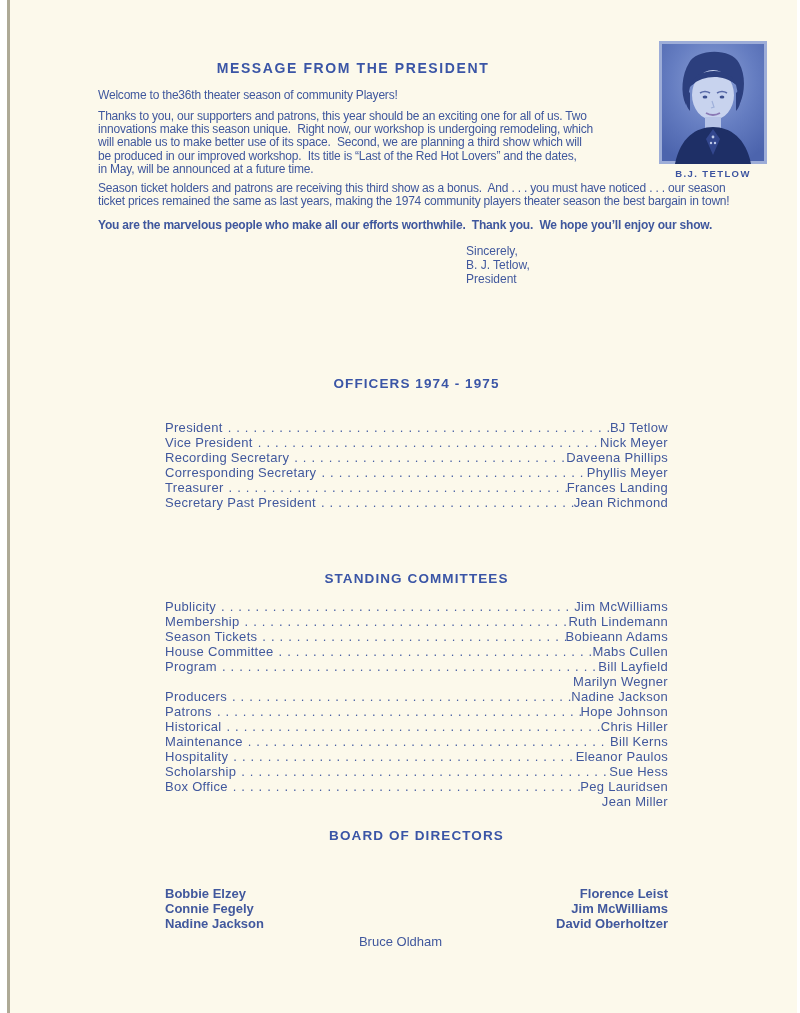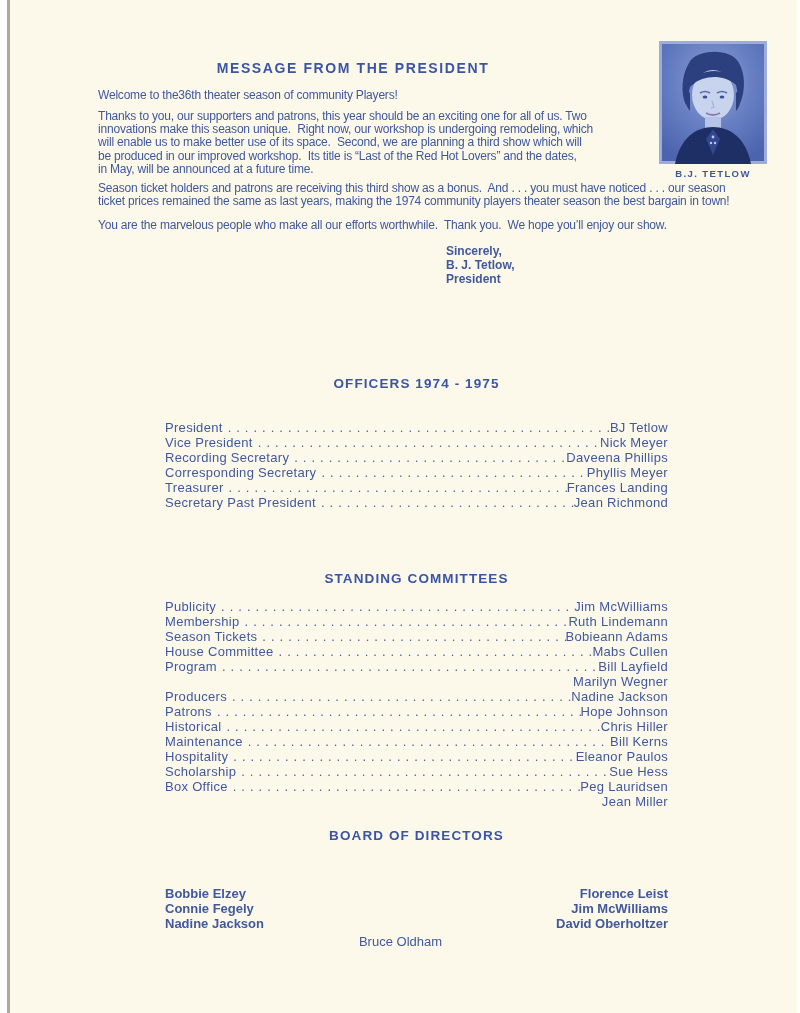--- a/index.html
+++ b/index.html
@@ -21,22 +21,22 @@
   .photo svg{display:block;width:108px;height:123px;}
   .caption{
     margin-top:4px;text-align:center;font-size:9.5px;font-weight:bold;
     letter-spacing:1.4px;color:#3d55a0;white-space:pre;
   }
   .para{position:absolute;font-size:12px;letter-spacing:-0.2px;color:#3f579d;}
   .para .line, .para.single{white-space:pre;line-height:13.2px;}
   #para1{left:88px;top:89px;}
   #para2{left:88px;top:110px;}
   #para3{left:88px;top:182px;}
-  #para4{left:88px;top:219px;}
-  .sig{position:absolute;left:436px;top:244px;font-size:12px;font-weight:bold;}
+  #para4{left:88px;top:219px;font-weight:bold;}
+  .sig{position:absolute;left:456px;top:244px;font-size:12px;}
   .sig .line{white-space:pre;line-height:14.2px;}
   .section{position:absolute;left:155px;width:503px;}
   #officers{top:376px;}
   #committees{top:571px;}
   #board{top:828px;}
   .sec-head{
     text-align:center;font-size:13.5px;font-weight:bold;letter-spacing:1.1px;
     color:#3a55a6;line-height:15px;white-space:pre;
   }
   #officers .sec-head{margin-bottom:29px;}

